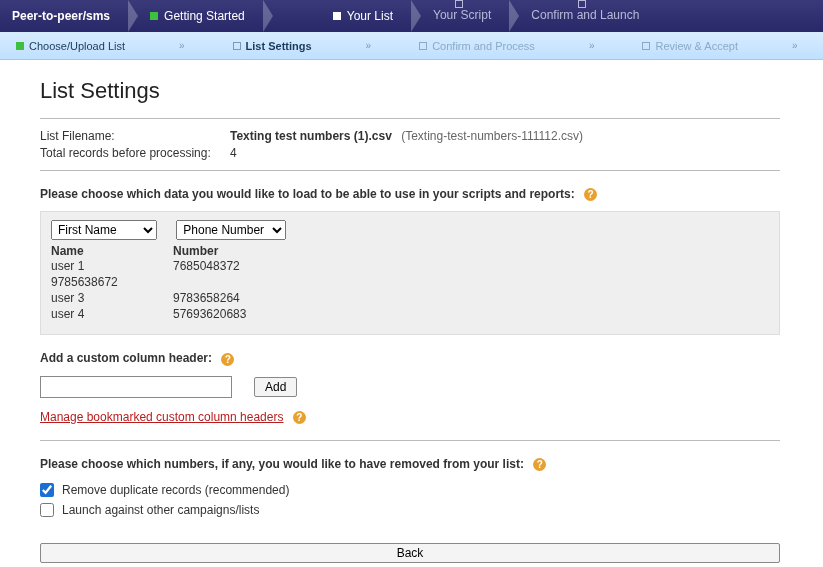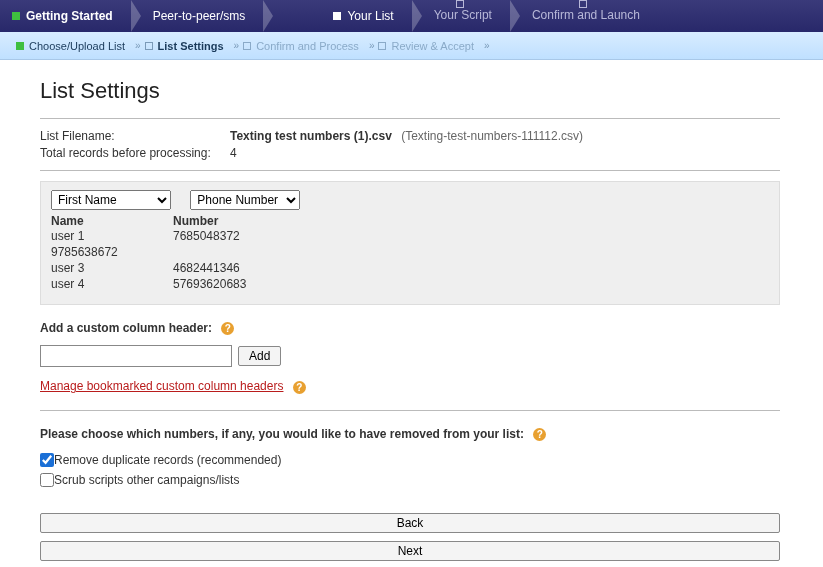--- a/index.html
+++ b/index.html
@@ -16,21 +16,21 @@
 }
 .topnav .crumb:last-child::after { display: none; }
 .topnav .crumb .box { display: inline-block; width: 8px; height: 8px; border: 1px solid #fff; margin-right: 6px; vertical-align: middle; }
 .topnav .crumb.done .box { background: #3fbf3f; border-color: #3fbf3f; }
 .topnav .crumb.current { color: #fff; font-weight: normal; margin-left: 48px; }
 .topnav .crumb.current .box { background: #fff; }
 .topnav .crumb.future { color: #b8b8d8; flex-direction: column; }
 .topnav .crumb.future .box { border-color: #b8b8d8; }
 
 
-.subnav { background: linear-gradient(to bottom, #d8ecff 0%, #bfe0ff 100%); border-bottom: 1px solid #a8c8e8; height: 28px; display: flex; align-items: center; padding: 0 16px; font-size: 11px; }
+.subnav { background: linear-gradient(to bottom, #d8ecff 0%, #bfe0ff 100%); border-bottom: 1px solid #a8c8e8; height: 28px; display: flex; align-items: center; padding: 0 16px; font-size: 11px; gap: 44px; }
 .subnav .step { display: flex; align-items: center; margin-right: 8px; color: #1a3a5a; }
 .subnav .step .box { display: inline-block; width: 8px; height: 8px; border: 1px solid #7a9ab8; margin-right: 5px; }
 .subnav .step.done .box { background: #3fbf3f; border-color: #3fbf3f; }
 .subnav .step.current { font-weight: bold; color: #1a3a5a; }
 .subnav .step.future { color: #8aaac8; }
 .subnav .step.future .box { border-color: #8aaac8; }
 .subnav .chev { color: #7a9ab8; margin: 0 4px 0 2px; font-size: 10px; }
 
 
 .page { padding: 18px 40px 40px 40px; max-width: 820px; }
@@ -43,52 +43,52 @@
 .meta-row .val { }
 .meta-row .val b { font-weight: bold; }
 .meta-row .val .sub { color: #666; margin-left: 6px; }
 
 .section-label { font-weight: bold; font-size: 12px; margin: 16px 0 10px 0; }
 .help-icon { display: inline-block; width: 13px; height: 13px; border-radius: 50%; background: #e8a030; color: #fff; font-size: 10px; line-height: 13px; text-align: center; font-weight: bold; vertical-align: middle; margin-left: 6px; cursor: pointer; }
 
 .databox { background: #efefef; border: 1px solid #ddd; padding: 8px 10px 12px 10px; }
 .databox .selects { margin-bottom: 4px; }
 .databox select { font-size: 12px; padding: 1px 2px; }
-.databox .sel1 { width: 120px; margin-right: 16px; }
+.databox .sel1 { width: 106px; margin-right: 16px; }
 .databox .sel2 { width: 110px; }
 .datatable { margin-top: 2px; font-size: 12px; }
 .datatable .hrow, .datatable .drow { display: flex; }
 .datatable .hrow { font-weight: bold; }
 .datatable .c1 { width: 122px; }
 .datatable .c2 { width: 140px; }
 .datatable .drow { line-height: 16px; }
 
 .custom-row { margin-top: 16px; }
-.custom-input { margin-top: 8px; display: flex; align-items: center; gap: 6px; }
+.custom-input { margin-top: 8px; display: flex; align-items: center; gap: 22px; }
 .custom-input input[type=text] { width: 192px; height: 22px; border: 1px solid #888; padding: 0 4px; font-size: 12px; }
 .custom-input button, .btnrow button { font-size: 12px; padding: 2px 10px; border: 1px solid #888; background: #f4f4f4; border-radius: 2px; cursor: pointer; }
 
 .manage-link { display: inline-block; margin-top: 12px; font-size: 12px; color: #b91c1c; text-decoration: underline; cursor: pointer; }
 
 .checks { margin-top: 12px; }
-.checks label { display: flex; align-items: center; font-size: 12px; margin-bottom: 6px; cursor: pointer; }
+.checks label { display: flex; align-items: center; gap: 8px; font-size: 12px; margin-bottom: 6px; cursor: pointer; }
 .checks input[type=checkbox] { width: 14px; height: 14px; accent-color: #1a6fd6; }
 
 .btnrow { margin-top: 26px; display: flex; gap: 8px; flex-direction: column; }
 </style>
 </head>
 <body>
 
 <div class="topnav">
-  <div class="crumb done">
-    <span class="box"></span>
-    <span>Getting Started</span>
-  </div>
   <div class="crumb">
     <span>Peer-to-peer/sms</span>
+  </div>
+  <div class="crumb done">
+    <span class="box"></span>
+    <span>Getting Started</span>
   </div>
   <div class="crumb current">
     <span class="box"></span>
     <span>Your List</span>
   </div>
   <div class="crumb future">
     <span class="box"></span>
     <span>Your Script</span>
   </div>
   <div class="crumb future">
@@ -133,20 +133,24 @@
       </span>
     </div>
     <div class="meta-row">
       <span class="lbl">Total records before processing:</span>
       <span class="val">4</span>
     </div>
   </div>
 
   <hr class="rule">
 
+  <div class="section-label">
+    <span>Please choose which data you would like to load to be able to use in your scripts and reports:</span>
+    <span class="help-icon">?</span>
+  </div>
 
   <div class="databox">
     <div class="selects">
       <select class="sel1">
         <option>First Name</option>
       </select>
       <select class="sel2">
         <option>Phone Number</option>
       </select>
     </div>
@@ -157,21 +161,21 @@
       </div>
       <div class="drow">
         <span class="c1">user 1</span>
         <span class="c2">7685048372</span>
       </div>
       <div class="drow">
         <span class="c2">9785638672</span>
       </div>
       <div class="drow">
         <span class="c1">user 3</span>
-        <span class="c2">4682441346</span>
+        <span class="c2">9783658264</span>
       </div>
       <div class="drow">
         <span class="c1">user 4</span>
         <span class="c2">57693620683</span>
       </div>
     </div>
   </div>
 
   <div class="custom-row section-label">
     <span>Add a custom column header:</span>
@@ -193,21 +197,21 @@
     <span class="help-icon">?</span>
   </div>
 
   <div class="checks">
     <label>
       <input type="checkbox" checked="" style="">
       <span>Remove duplicate records (recommended)</span>
     </label>
     <label>
       <input type="checkbox" style="">
-      <span>Scrub scripts other campaigns/lists</span>
+      <span>Launch against other campaigns/lists</span>
     </label>
   </div>
 
   <div class="btnrow">
     <button>Back</button>
     <button>Next</button>
   </div>
 </div>
 
 </body></html>

